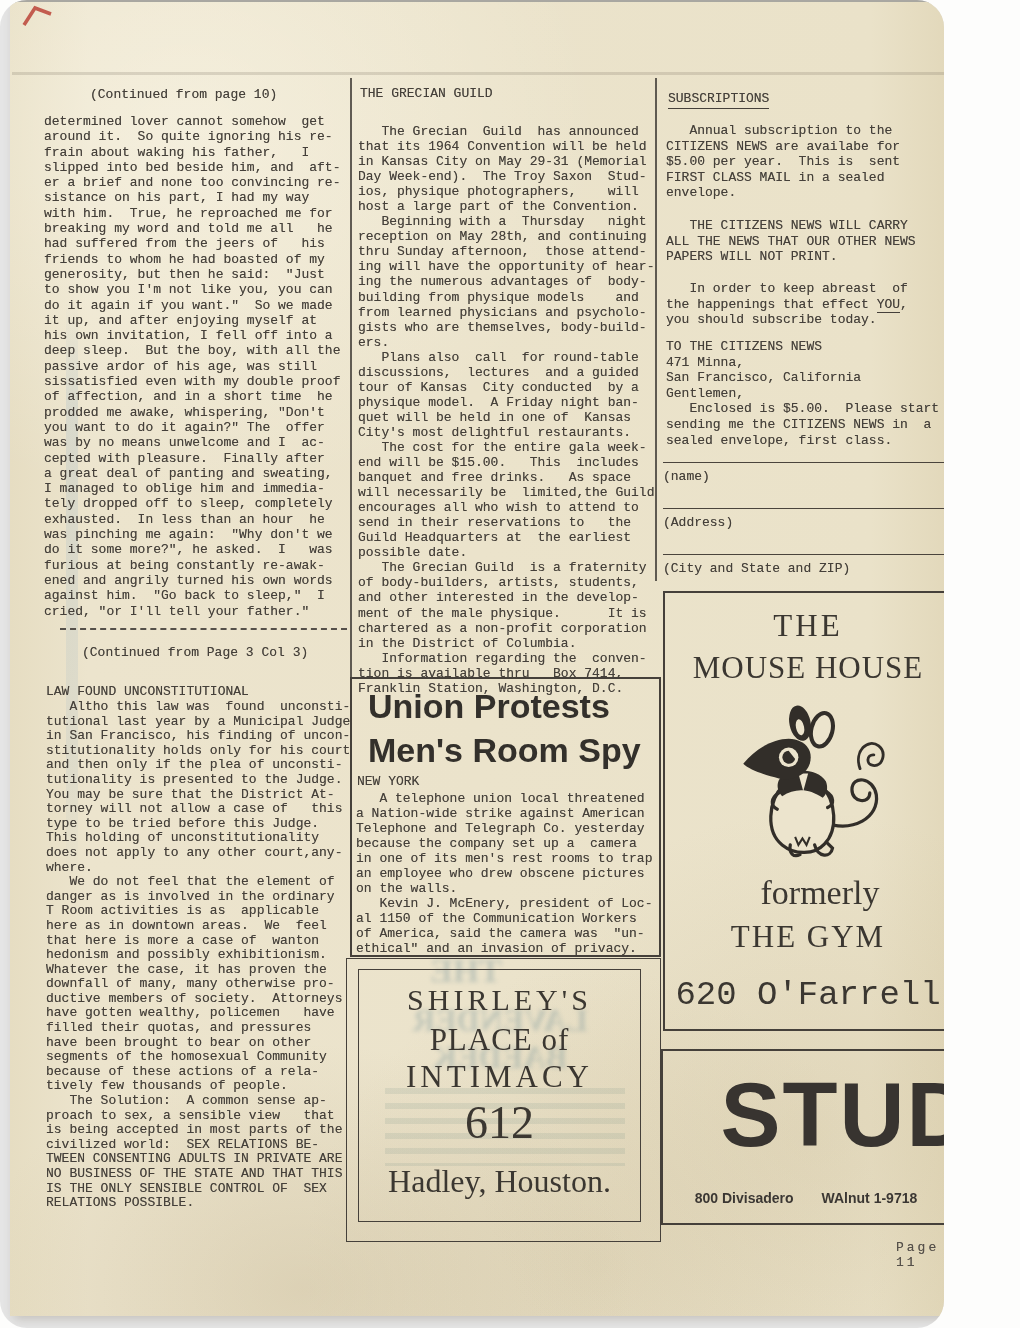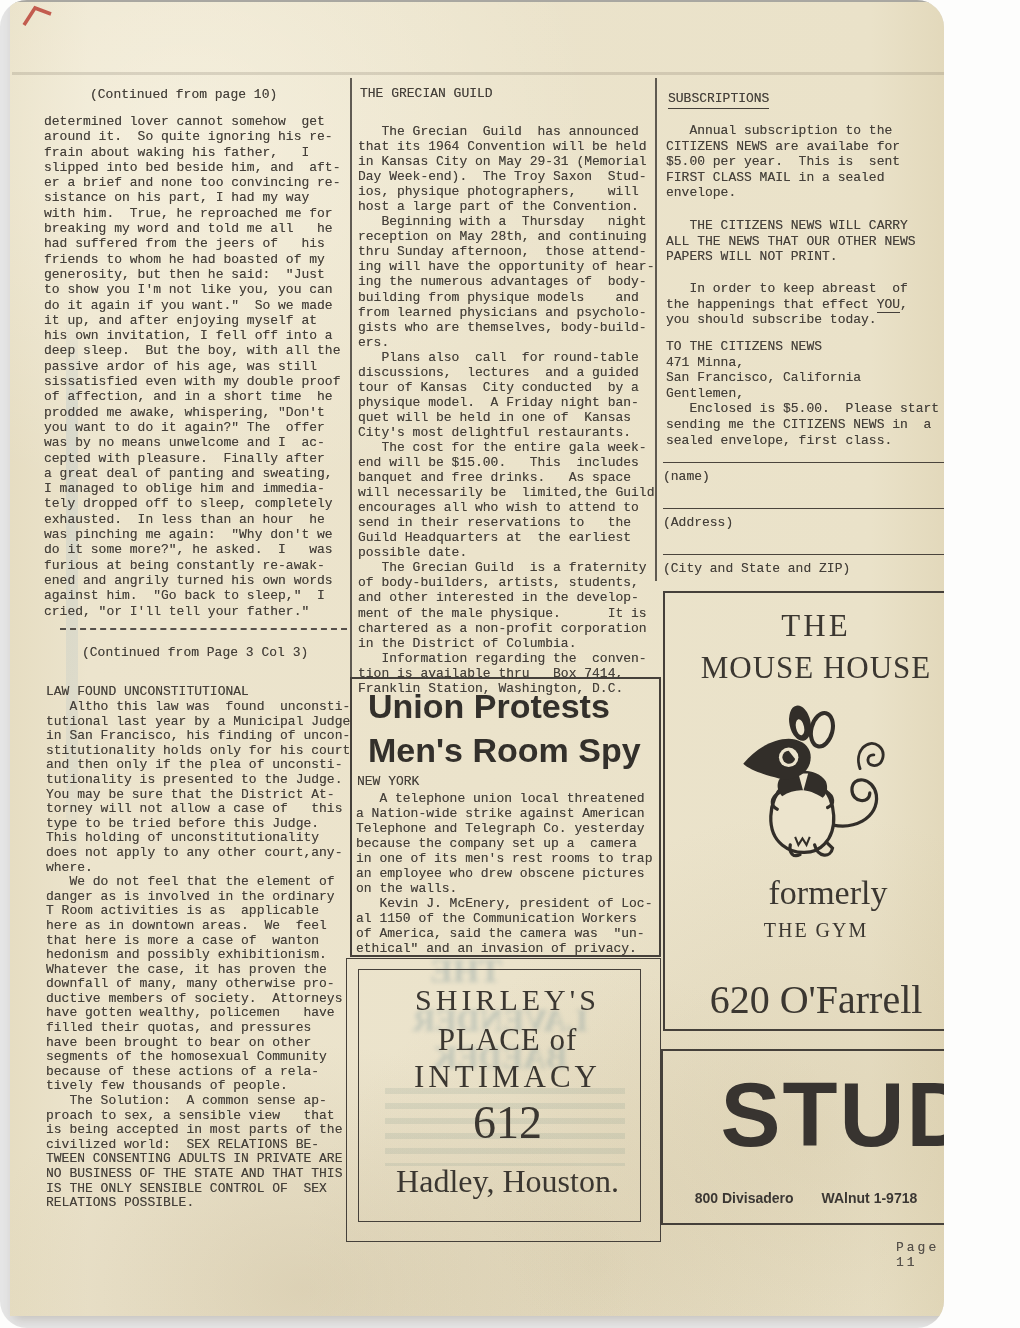--- a/index.html
+++ b/index.html
@@ -23,21 +23,21 @@
   .lh-tight{line-height:14.6px;}
   .lh-grec{line-height:15.05px;}
   .lh-sub{line-height:15.6px;}
   .lh-union{line-height:15.0px;}
   .vrule{width:2px;background:#47423c;opacity:.85;}
   .dashed{border-top:2px dashed #55504a;height:0;}
   .box{border:2px solid #45403a;background:transparent;box-sizing:border-box;}
   .box-thin{border:1.5px solid #45403a;box-sizing:border-box;}
   .headline{font-family:"Liberation Sans","DejaVu Sans",sans-serif;font-weight:bold;font-size:34px;
     color:#33302b;letter-spacing:0;}
-  .serif{font-family:"Liberation Serif","DejaVu Serif",serif;color:#3b3731;padding-left:8px;}
+  .serif{font-family:"Liberation Serif","DejaVu Serif",serif;color:#3b3731;}
   .center{text-align:center;}
   .underlined{border-bottom:1.6px solid #45403a;padding-bottom:2px;display:inline-block;}
   .you-underline{border-bottom:1.5px solid #45403a;}
   .form-field{border-top:1.6px solid #4a443c;padding-top:3px;}
   .stud-name{font-family:"Liberation Sans","DejaVu Sans",sans-serif;font-weight:bold;font-size:90px;
     color:#383430;letter-spacing:2px;line-height:1;}
   .stud-contact{font-family:"Liberation Sans","DejaVu Sans",sans-serif;font-weight:bold;font-size:14px;
     color:#3b3733;display:flex;justify-content:center;gap:28px;}
   .ghost{transform:scaleX(-1);filter:blur(2px);color:rgba(118,148,152,.34);
     font-family:"Liberation Serif","DejaVu Serif",serif;font-weight:bold;}
@@ -251,22 +251,22 @@
     <path d="M70,70 a8,8 0 1 0 8,10" fill="#322e29"></path>
 
     <path d="M58,122 C48,128 47,138 56,142" fill="none" stroke="#322e29" stroke-width="4" stroke-linecap="round"></path>
     <path d="M116,120 C126,126 127,136 118,140" fill="none" stroke="#322e29" stroke-width="4" stroke-linecap="round"></path>
 
     <path d="M72,186 C70,196 76,202 84,198" fill="none" stroke="#322e29" stroke-width="4" stroke-linecap="round"></path>
     <path d="M102,186 C106,202 122,202 124,190 L118,184" fill="none" stroke="#322e29" stroke-width="4" stroke-linecap="round"></path>
   </svg>
 
   <div class="abs serif center" style="left:675px;top:874px;width:290px;font-size:34px;">formerly</div>
-  <div class="abs serif center" style="left:663px;top:919px;width:290px;font-size:20px;letter-spacing:2px;">THE GYM</div>
-  <div class="abs serif center" style="left:663px;top:976px;width:290px;font-size:40px;">620 O'Farrell</div>
+  <div class="abs serif center" style="left:663px;top:919px;width:290px;font-size:31px;letter-spacing:2px;">THE GYM</div>
+  <div class="abs serif center" style="left:663px;top:976px;width:290px;font-size:34px;font-family:Liberation Mono, monospace;">620 O'Farrell</div>
 
   <div class="abs box" style="left:661px;top:1049px;width:290px;height:176px;"></div>
   <div class="abs stud-name center" style="left:661px;top:1070px;width:290px;padding-left:41px;">STUD</div>
   <div class="abs stud-contact" style="left:661px;top:1190px;width:290px;">
     <span>800 Divisadero</span>
     <span>WAlnut 1-9718</span>
   </div>
 
   <div class="abs mono" style="left:896px;top:1240px;letter-spacing:3px;color:#55504a;">Page 11</div>
 

